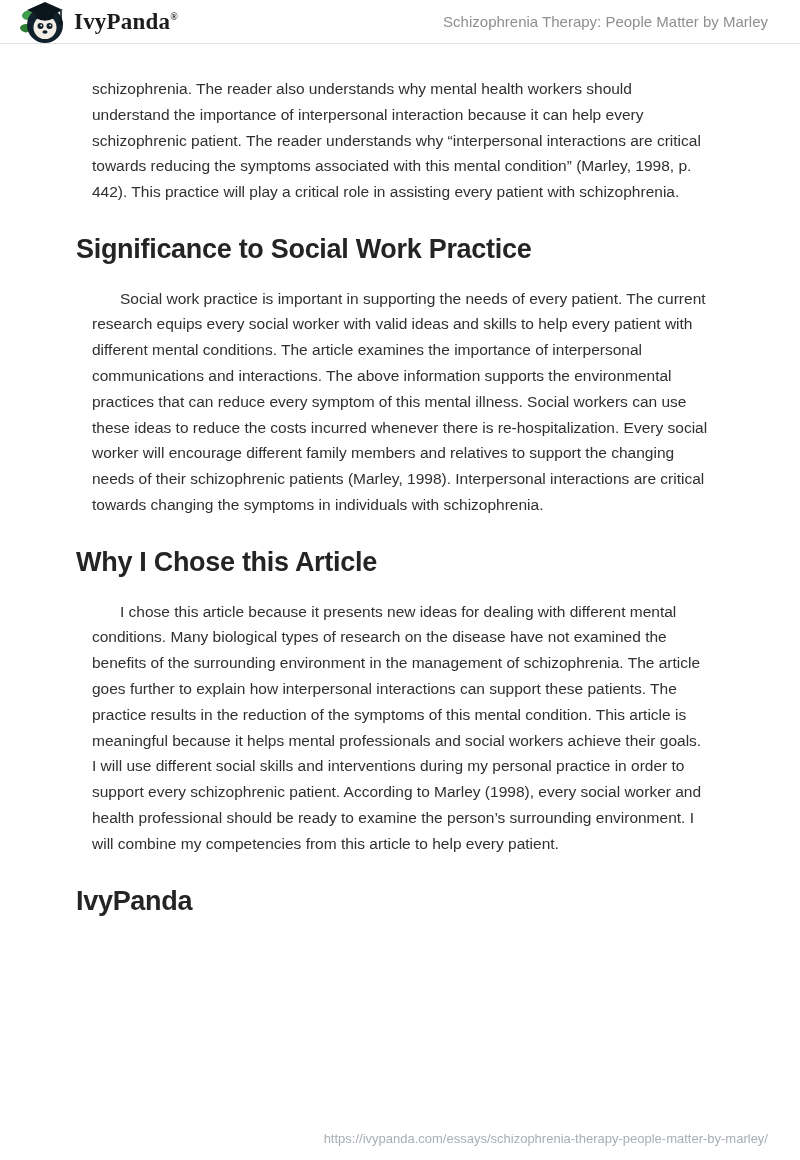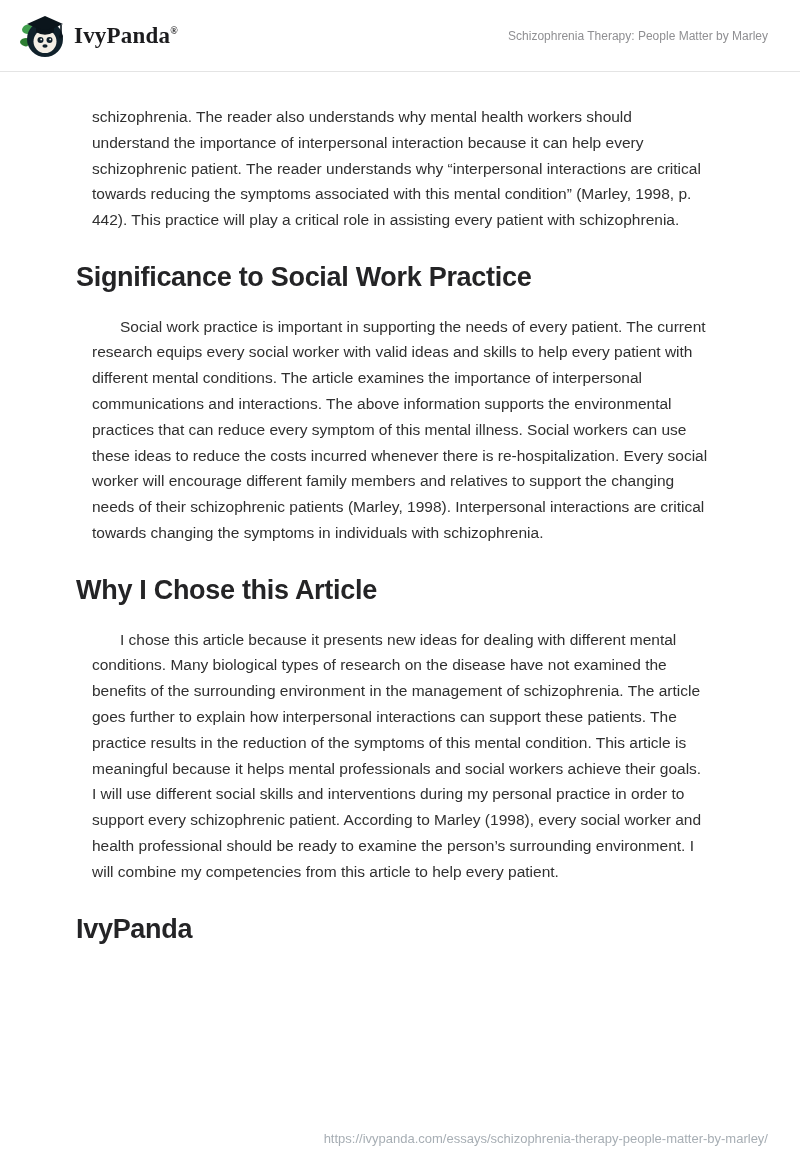--- a/index.html
+++ b/index.html
@@ -4,31 +4,31 @@
 <style>
   * { box-sizing: border-box; }
   html, body { margin: 0; padding: 0; background: #ffffff; }
   body { font-family: "Liberation Sans", sans-serif; color: #2f2f2f; }
   .page {
     width: 800px; height: 1160px; margin: 0 auto; position: relative;
     background: #ffffff; overflow: hidden;
   }
   
   .header {
-    height: 72px; display: flex; align-items: center; justify-content: space-between;
+    height: 44px; display: flex; align-items: center; justify-content: space-between;
     padding: 0 32px 0 18px; border-bottom: 1px solid #e4e4e4;
   }
   .logo { display: flex; align-items: center; gap: 10px; cursor: pointer; text-decoration: none; }
   .logo-icon { display: inline-flex; width: 46px; height: 46px; }
   .logo-text {
     font-family: "Liberation Serif", serif; font-weight: 700; font-size: 23px;
     color: #1c1c1e; letter-spacing: 0.2px;
   }
   .reg { font-size: 10px; vertical-align: super; font-weight: 700; }
-  .doc-title { font-size: 12px; color: #8f8f92; }
+  .doc-title { font-size: 15px; color: #8f8f92; }
   
   .content { padding: 16px 76px 0 76px; }
   p.body-text {
     font-size: 15.5px; line-height: 25.8px; margin: 16px; color: #303030;
     text-align: left;
   }
   p.indent { text-indent: 28px; }
   h2.section-heading {
     font-family: "Liberation Sans", sans-serif; font-weight: 700;
     font-size: 27px; color: #242426; letter-spacing: -0.3px;

